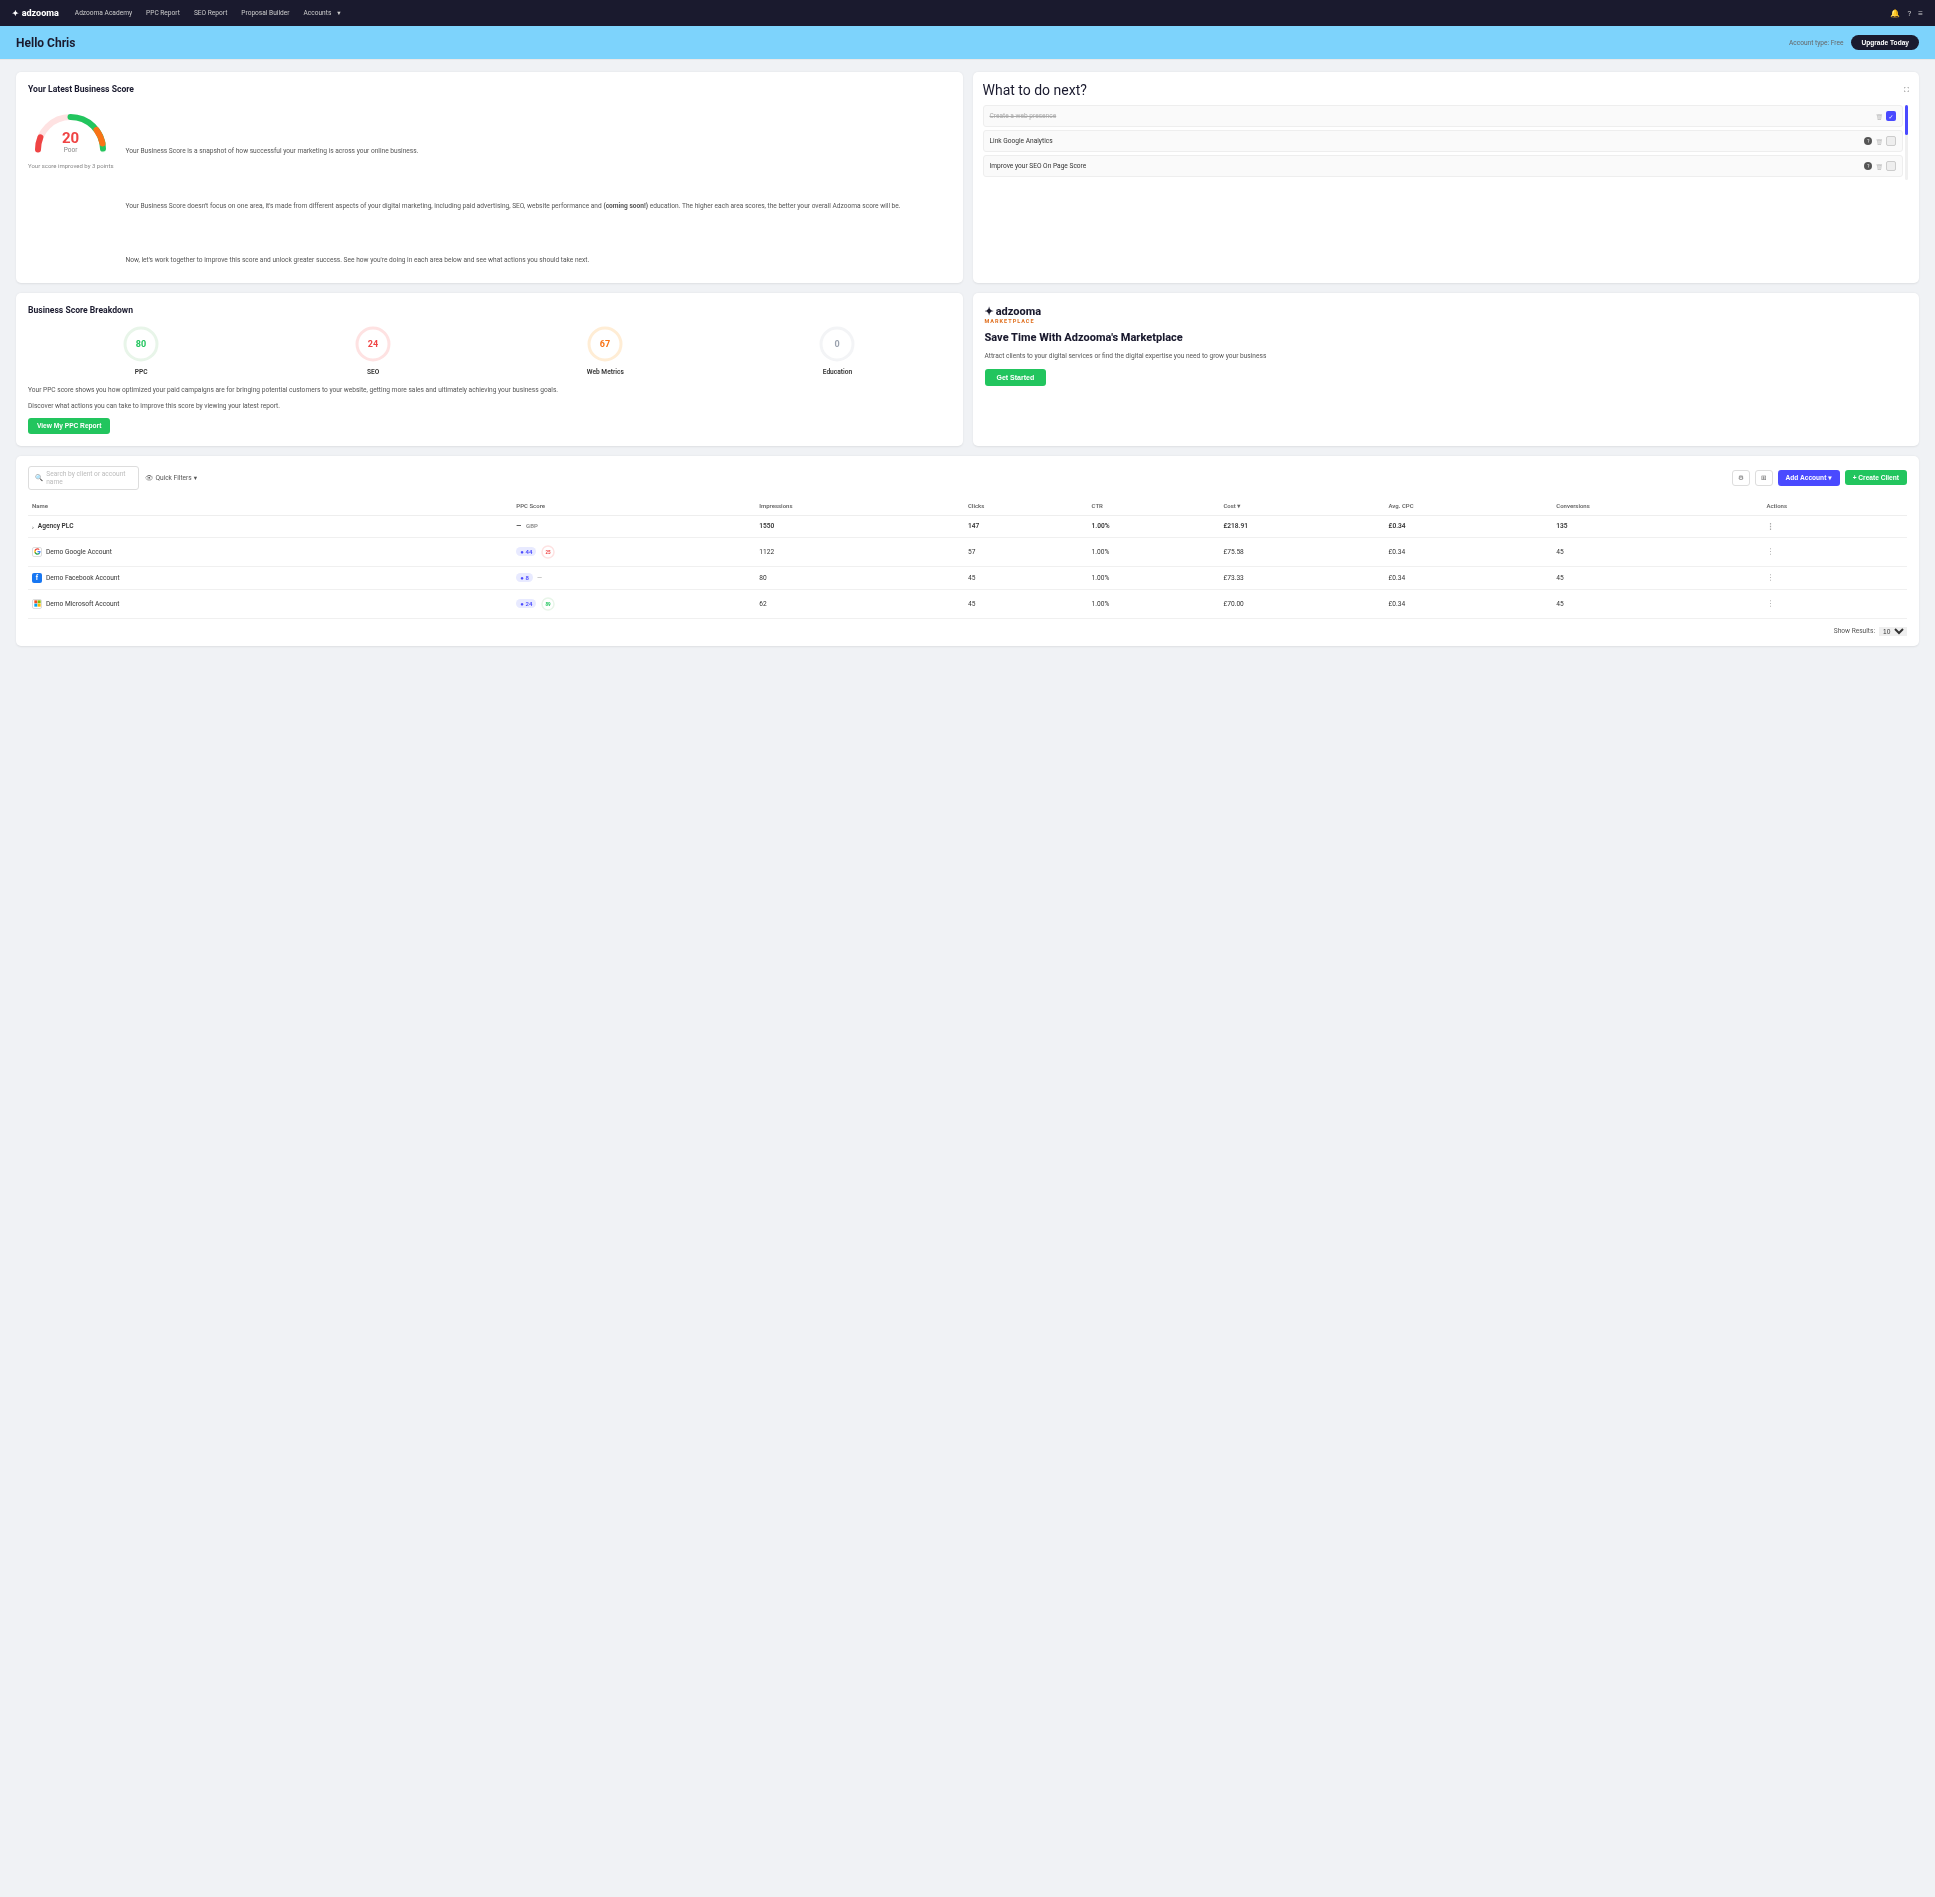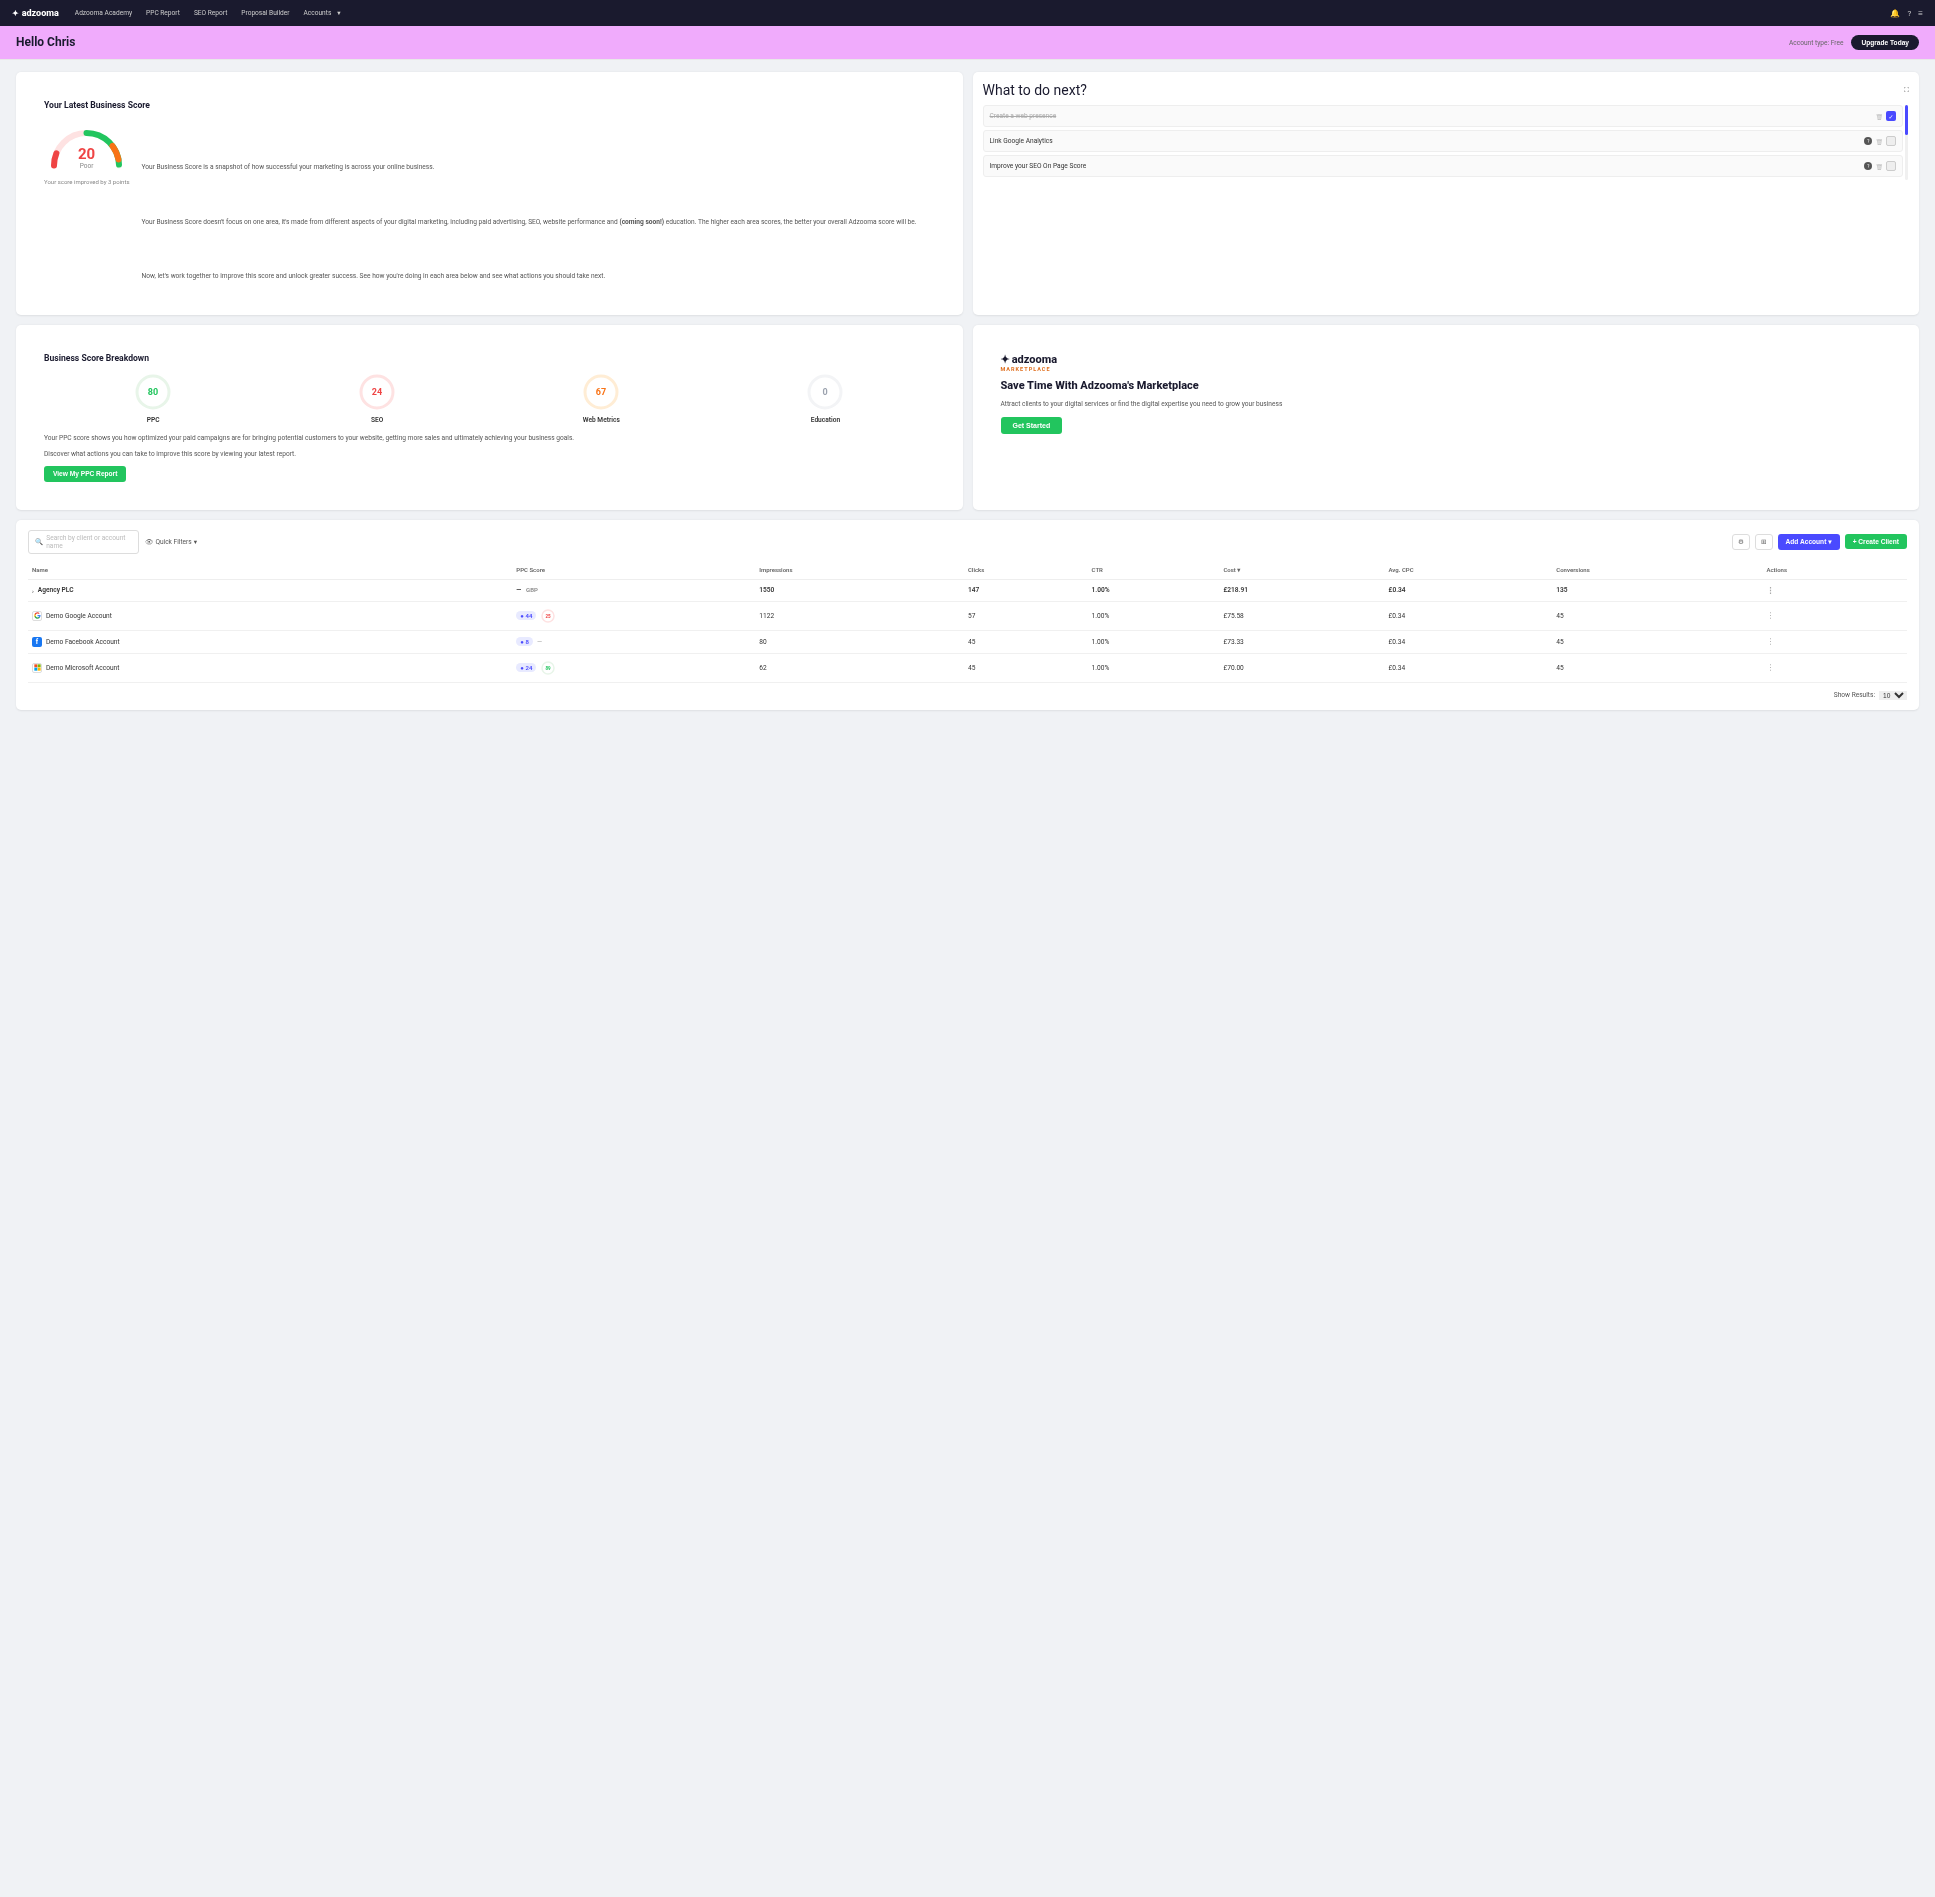--- a/index.html
+++ b/index.html
@@ -38,24 +38,24 @@
       align-items: center;
       gap: 6px;
       cursor: pointer;
     }
     .nav-icons { display: flex; align-items: center; gap: 7px; margin-left: auto; }
     .nav-icon { color: #ccc; font-size: 8px; cursor: pointer; }
     .nav-icon.bell { color: #f5a623; }
 
     
     .page-header {
-      background: #f0abfc;
+      background: #7dd3fc;
       padding: 9px 16px;
       display: flex;
-      align-items: flex-start;
+      align-items: center;
       justify-content: space-between;
       border-bottom: 0.5px solid #e8e8e8;
     }
     .page-title { font-size: 12px; font-weight: 700; color: #1a1a2e; }
     .header-right { display: flex; align-items: center; gap: 8px; }
     .account-type { font-size: 6.6px; color: #666; }
     .upgrade-btn {
       background: #1a1a2e;
       color: #fff;
       border: none;
@@ -67,21 +67,21 @@
     }
 
     
     .main { padding: 12px 16px; }
 
     
     .grid-row { display: grid; grid-template-columns: 1fr 1fr; gap: 10px; margin-bottom: 10px; }
     .card {
       background: #fff;
       border-radius: 5px;
-      padding: 28px;
+      padding: 12px;
       box-shadow: 0 0.5px 2px rgba(0,0,0,0.08);
     }
 
     
     .score-card-title { font-size: 8.6px; font-weight: 700; color: #1a1a2e; margin-bottom: 8px; }
     .score-content { display: flex; gap: 12px; align-items: flex-start; }
     .score-gauge-area { display: flex; flex-direction: column; align-items: center; min-width: 81px; }
     .score-text-area { flex: 1; font-size: 6.6px; color: #555; line-height: 1.6; }
     .score-text-area p { margin-bottom: 5px; margin-top: 44px; }
     .score-text-area strong { font-weight: 700; }

